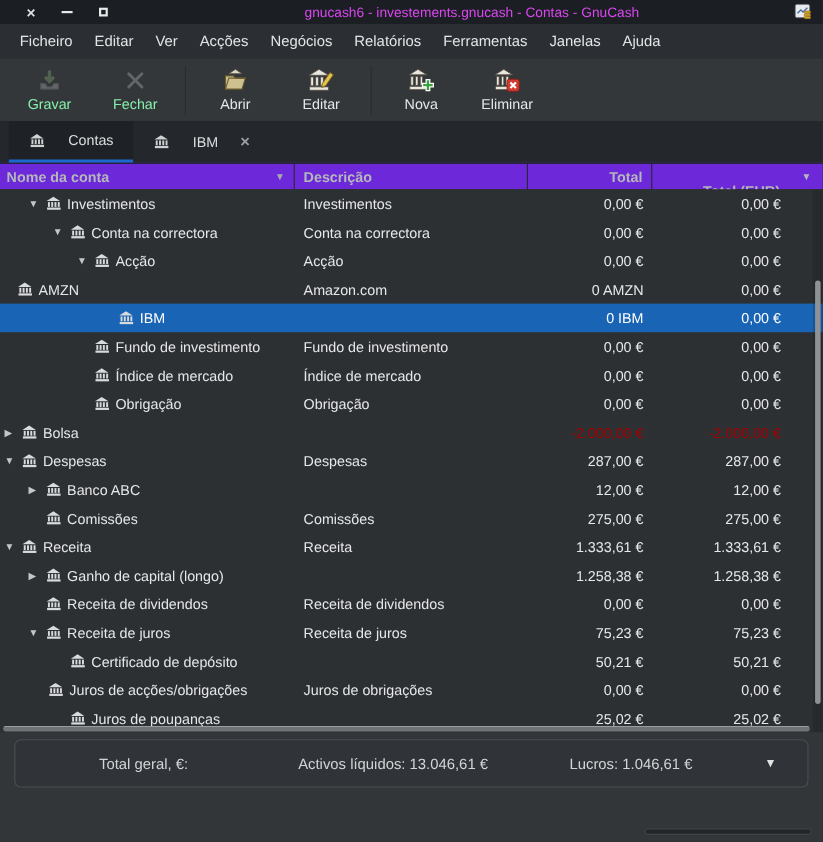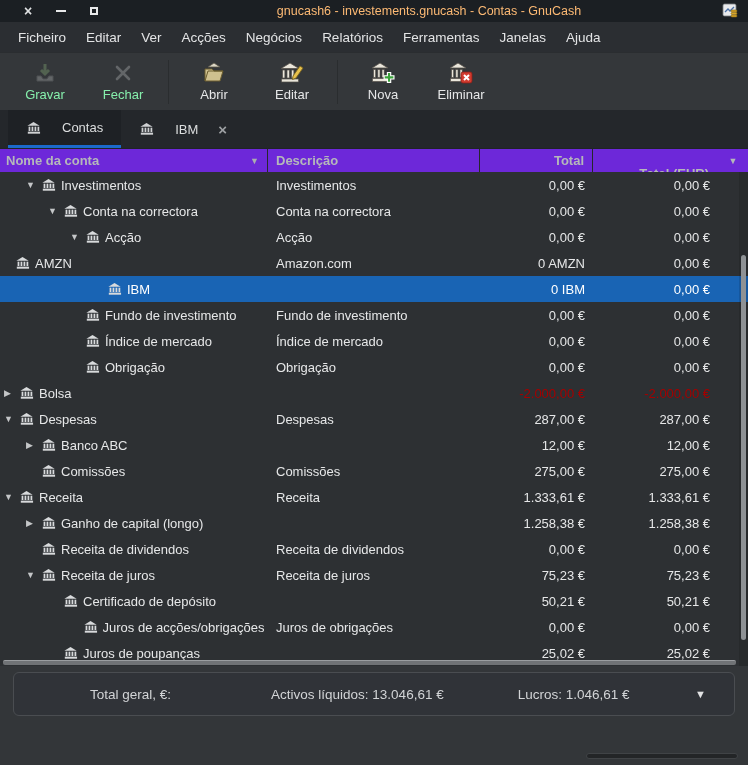--- a/index.html
+++ b/index.html
@@ -10,21 +10,21 @@
     -webkit-font-smoothing: antialiased;
   }
   .window { width:748px; height:765px; display:flex; flex-direction:column; }
 
   
   .titlebar { height:22px; background:#1b1f23; display:flex; align-items:center; color:#dfe1e2; flex:0 0 auto; }
   .win-controls { display:flex; align-items:center; gap:24px; padding-left:24px; width:140px; }
   .wc-close { font-weight:bold; font-size:14px; line-height:1; cursor:default; }
   .wc-min { width:10px; height:2px; background:#e8e9ea; display:inline-block; }
   .wc-max { width:8px; height:8px; border:2px solid #e8e9ea; display:inline-block; }
-  .title-text { flex:1; text-align:center; font-size:12.5px; color:#fdba74; }
+  .title-text { flex:1; text-align:center; font-size:12.5px; color:#d946ef; }
   .app-icon { width:30px; display:flex; justify-content:center; align-items:center; padding-right:6px; }
 
   
   .menubar { height:30px; background:#2b2e32; display:flex; align-items:center; padding-left:8px; flex:0 0 auto; }
   .menu-item { padding:0 10px; display:flex; align-items:center; color:#e3e4e5; font-size:13.5px; cursor:default; }
 
   
   .toolbar { height:58px; background:#34373a; display:flex; align-items:center; padding-left:6px; flex:0 0 auto; border-top:1px solid #2a2d30; }
   .tb-btn { width:78px; height:52px; display:flex; flex-direction:column; align-items:center; justify-content:center; gap:2px; border-radius:3px; }
   .tb-btn .tb-label { font-size:13px; color:#e6e7e8; }
@@ -518,21 +518,21 @@
     <rect x="1.5" y="12.2" width="14" height="2.3" fill="#d8dadc"></rect>
   </svg>
 <span class="acct-label">Certificado de depósito</span>
         </div>
         <div class="cell c-desc"></div>
         <div class="cell c-total">50,21 €</div>
         <div class="cell c-eur">50,21 €</div>
         <div class="cell c-fill"></div>
       </div>
       <div class="trow">
-        <div class="cell c-name" style="padding-left: 64px; justify-content: center;">
+        <div class="cell c-name" style="padding-left: 28px;">
           <span class="expander"></span>
   <svg class="bank" width="15" height="14" viewBox="0 0 16 16">
     <polygon points="8,1 15,5.5 1,5.5" fill="#d8dadc"></polygon>
     <rect x="2.4" y="6.5" width="2" height="5" fill="#d8dadc"></rect>
     <rect x="5.8" y="6.5" width="2" height="5" fill="#d8dadc"></rect>
     <rect x="9.2" y="6.5" width="2" height="5" fill="#d8dadc"></rect>
     <rect x="12.6" y="6.5" width="2" height="5" fill="#d8dadc"></rect>
     <rect x="1.5" y="12.2" width="14" height="2.3" fill="#d8dadc"></rect>
   </svg>
 <span class="acct-label">Juros de acções/obrigações</span>

